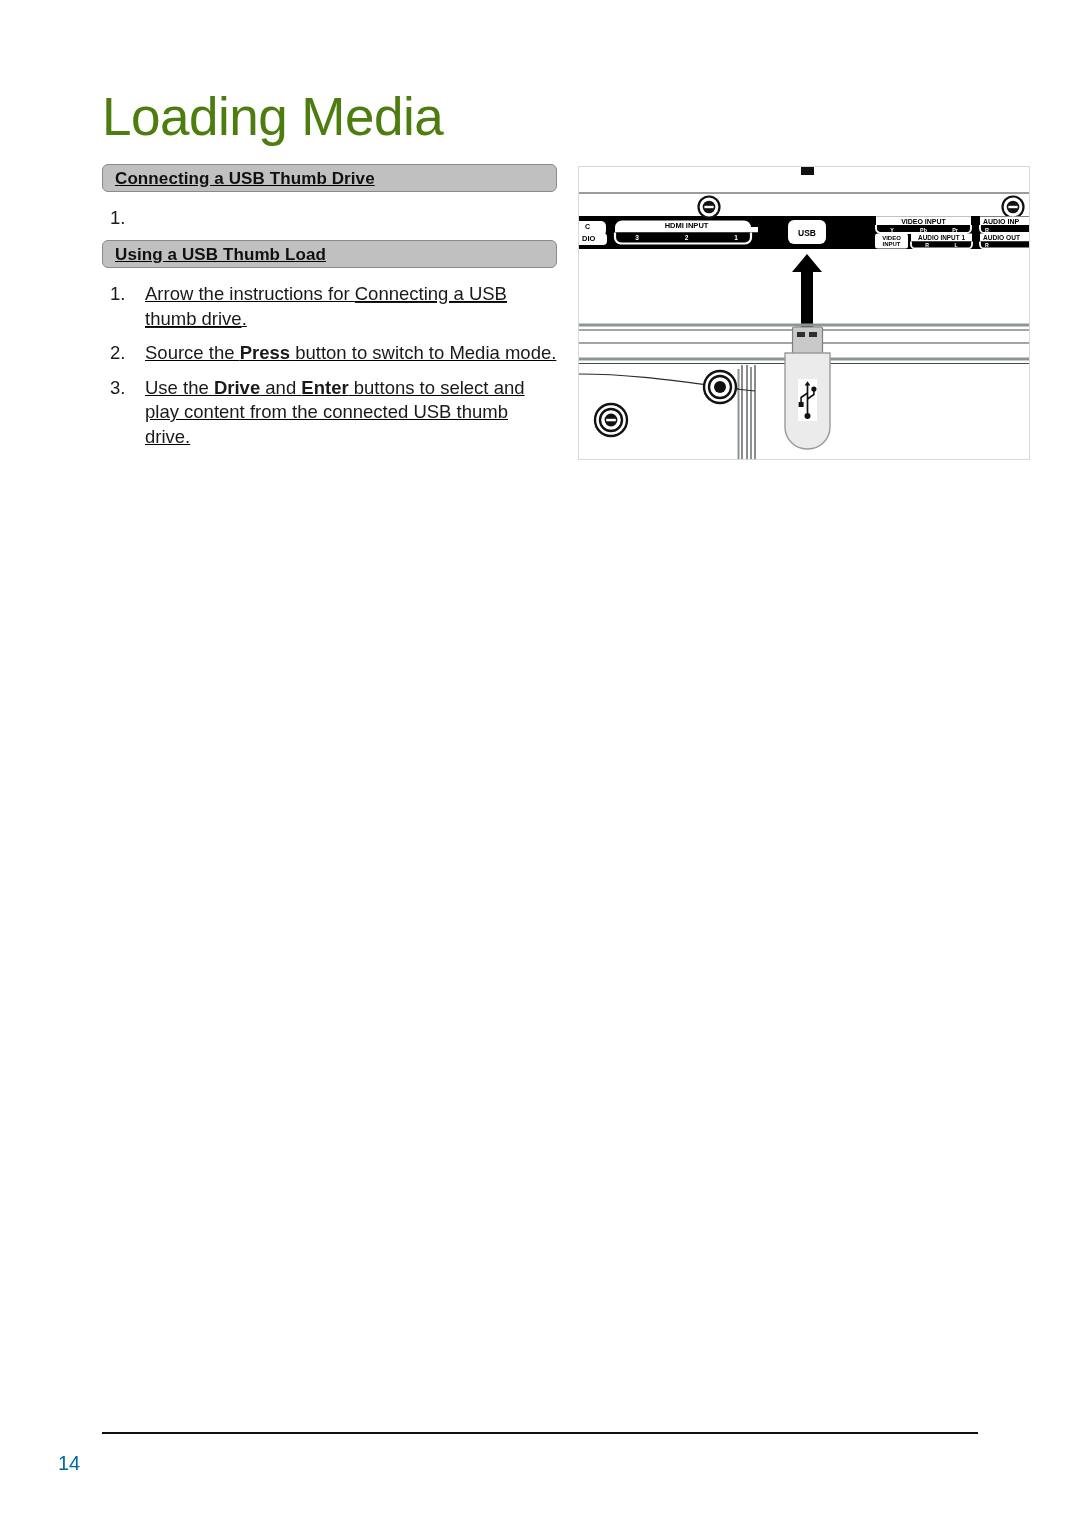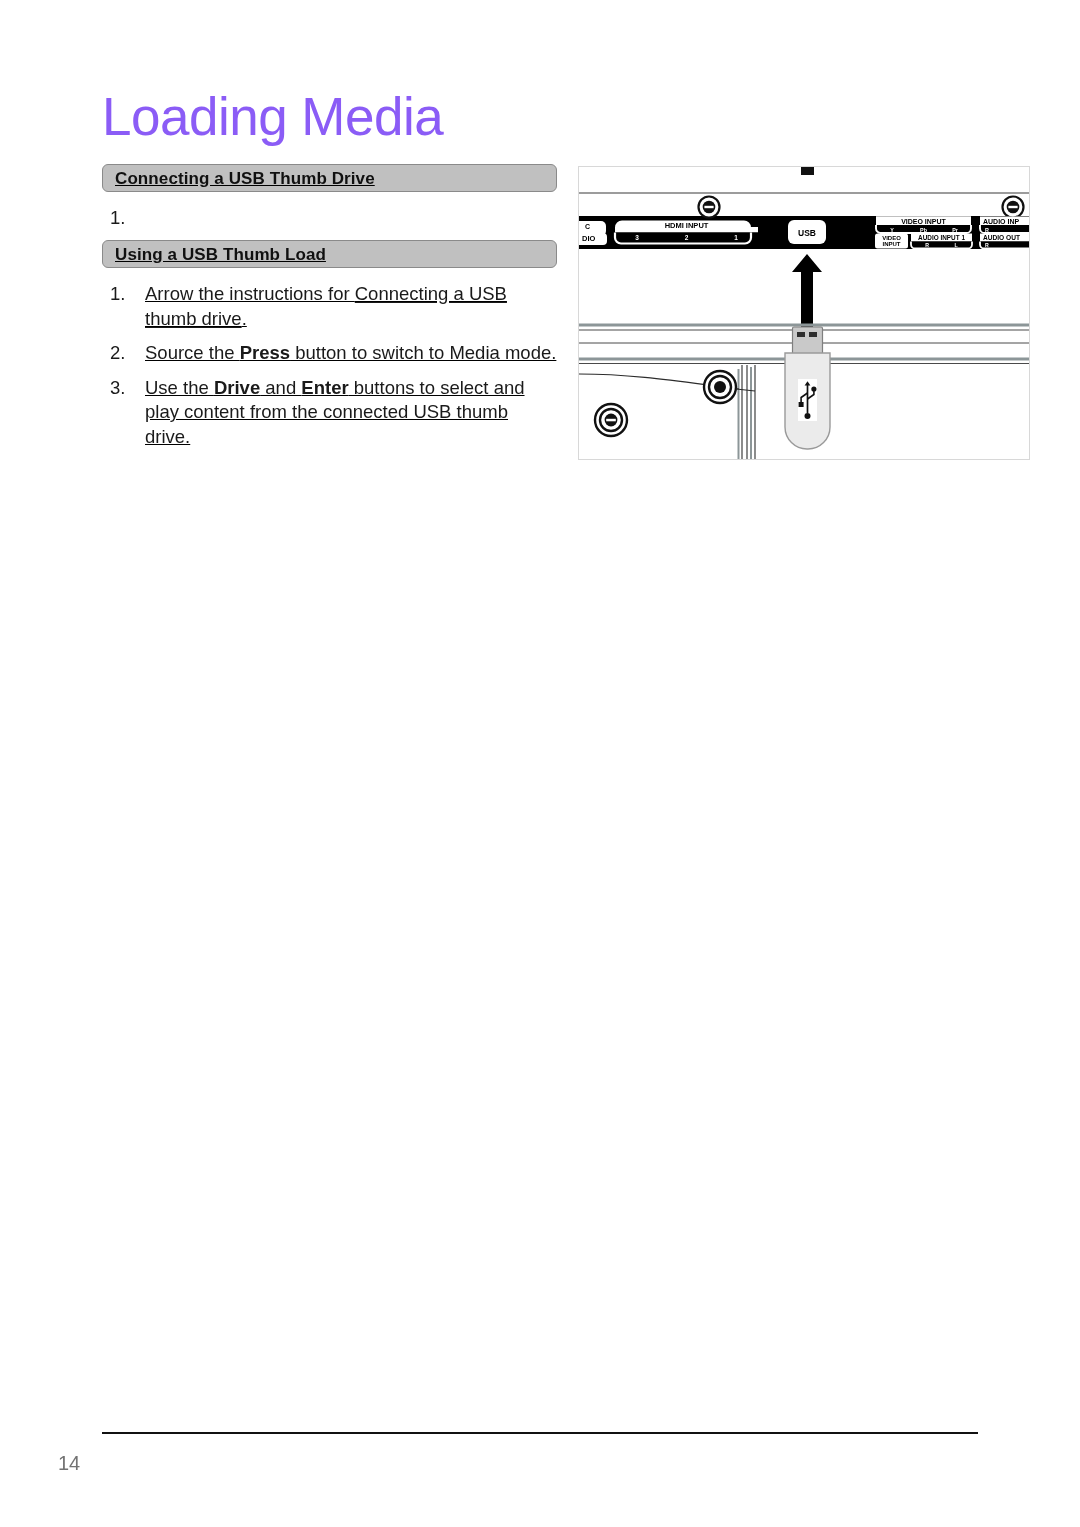--- a/index.html
+++ b/index.html
@@ -17,21 +17,21 @@
   }
 
   
   #page-title {
     position: absolute;
     left: 102px;
     top: 86px;
     font-size: 53px;
     font-weight: 400;
     letter-spacing: -0.5px;
-    color: #8b5cf6;
+    color: #4d7c0f;
     white-space: nowrap;
   }
 
   
   #left-column {
     position: absolute;
     left: 102px;
     top: 164px;
     width: 455px;
     text-decoration: underline;
@@ -104,21 +104,21 @@
     top: 1432px;
     width: 876px;
     height: 2px;
     background: #111111;
   }
   #page-number {
     position: absolute;
     left: 58px;
     top: 1452px;
     font-size: 20px;
-    color: #737373;
+    color: #0369a1;
   }
 </style>
 </head>
 <body>
 
 <div id="page-title">Loading Media</div>
 
 <div id="left-column">
 
   <div class="section-header">

